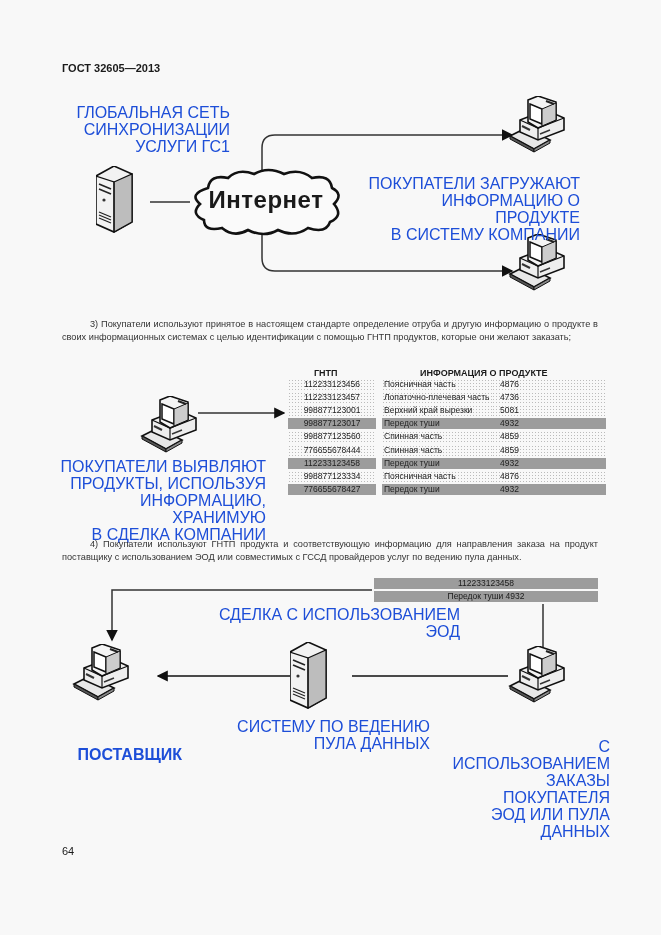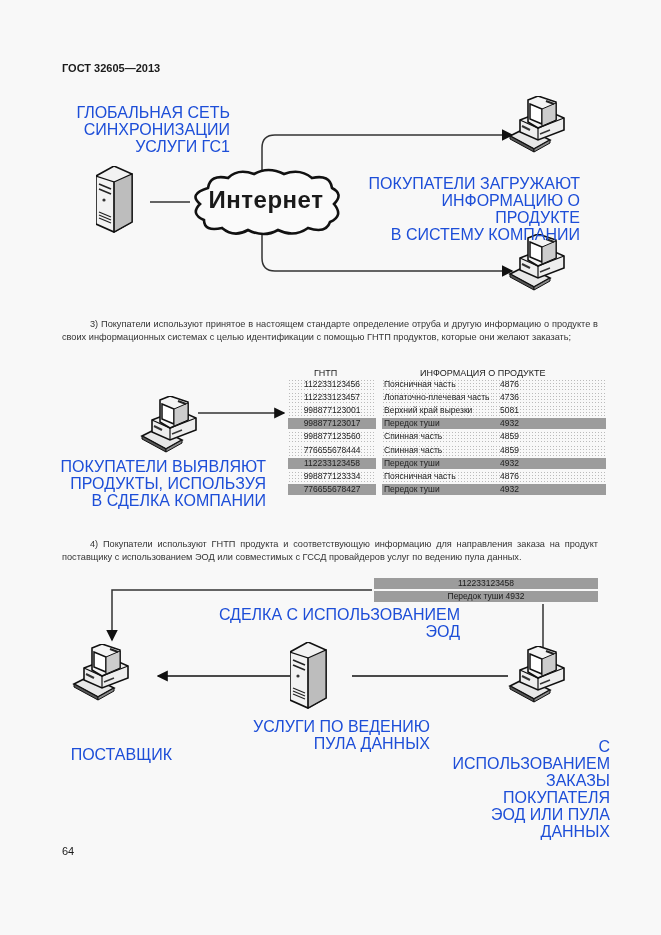--- a/index.html
+++ b/index.html
@@ -4,21 +4,21 @@
 <style>
   html, body { margin:0; padding:0; }
   body { width:661px; height:935px; background:#f8f8f8; position:relative; overflow:hidden;
          font-family:"Liberation Sans", sans-serif; color:#1a1a1a; }
   .abs { position:absolute; }
   .hdr { left:62px; top:62px; font-size:11px; font-weight:bold; }
   .cap { text-align:right; font-size:16px; line-height:17px; color:#1d4ed8; }
   .para { font-size:9.2px; line-height:13px; color:#333; text-align:justify; }
   .para .ind { display:inline-block; width:28px; }
   svg.lines { position:absolute; left:0; top:0; }
-  .tbl-h { font-size:9px; font-weight:normal; }
+  .tbl-h { font-size:9px; font-weight:bold; }
   .row { position:absolute; height:11px; font-size:8.5px; line-height:11px; color:#222; }
   .cell { position:absolute; top:0; height:11px; }
   .c-dark { background:#9c9c9c; }
   .cloud-text { font-size:24px; font-weight:bold; letter-spacing:0.5px; }
   .deal-box { font-size:8.5px; text-align:center; }
   .pageno { left:62px; top:845px; font-size:11px; }
 </style>
 </head>
 <body>
 
@@ -108,20 +108,21 @@
   <span class="ind"></span><span>3) Покупатели используют принятое в настоящем стандарте определение отруба и другую информацию о продукте в своих информационных системах с целью идентификации с помощью ГНТП продуктов, которые они желают заказать;</span>
 </div>
 
 <svg class="abs" style="left:140px;top:396px" width="62" height="60">
     <use href="#pc"></use>
   </svg>
 
 <div class="abs cap" style="left:48px;top:458px;width:218px;">
   <div>ПОКУПАТЕЛИ ВЫЯВЛЯЮТ</div>
   <div>ПРОДУКТЫ, ИСПОЛЬЗУЯ</div>
+  <div>ИНФОРМАЦИЮ, ХРАНИМУЮ</div>
   <div>В СДЕЛКА КОМПАНИИ</div>
 </div>
 
 <div class="abs tbl-h" style="left:314px;top:368px;">ГНТП</div>
 <div class="abs tbl-h" style="left:420px;top:368px;">ИНФОРМАЦИЯ О ПРОДУКТЕ</div>
 
 <div id="tbl">
     <div class="row" style="left: 288px; top: 379px; width: 310px;">
       <div class="cell " style="left: 0px; width: 88px; text-align: center; background: radial-gradient(rgb(187, 187, 187) 0.6px, transparent 0.8px) 0% 0% / 3px 3px transparent;">112233123456</div>
       <div class="cell " style="left: 94px; width: 110px; padding-left: 2px; background-image: radial-gradient(rgb(187, 187, 187) 0.6px, transparent 0.8px); background-size: 3px 3px;">Поясничная часть</div>
@@ -174,27 +175,27 @@
 </div>
 
 <div class="abs deal-box c-dark" style="left:374px;top:578px;width:224px;height:11px;line-height:11px;">112233123458</div>
 <div class="abs deal-box c-dark" style="left:374px;top:591px;width:224px;height:11px;line-height:11px;">Передок туши 4932</div>
 
 <div class="abs cap" style="left:190px;top:606px;width:270px;">СДЕЛКА С ИСПОЛЬЗОВАНИЕМ ЭОД</div>
 
 <svg class="abs" style="left:72px;top:644px" width="62" height="60">
     <use href="#pc"></use>
   </svg>
-<div class="abs cap" style="left:52px;top:746px;width:120px;">ПОСТАВЩИК</div>
+<div class="abs cap" style="left:62px;top:746px;width:120px;font-weight:bold;">ПОСТАВЩИК</div>
 
 <svg class="abs" style="left:290px;top:642px" width="44" height="72">
     <use href="#srv"></use>
   </svg>
 <div class="abs cap" style="left:230px;top:718px;width:200px;">
-  <div>УСЛУГИ ПО ВЕДЕНИЮ</div>
+  <div>СИСТЕМУ ПО ВЕДЕНИЮ</div>
   <div>ПУЛА ДАННЫХ</div>
 </div>
 
 <svg class="abs" style="left:508px;top:646px" width="62" height="60">
     <use href="#pc"></use>
   </svg>
 <div class="abs cap" style="left:440px;top:738px;width:170px;">
   <div>С ИСПОЛЬЗОВАНИЕМ</div>
   <div>ЗАКАЗЫ ПОКУПАТЕЛЯ</div>
   <div>ЭОД ИЛИ ПУЛА</div>

